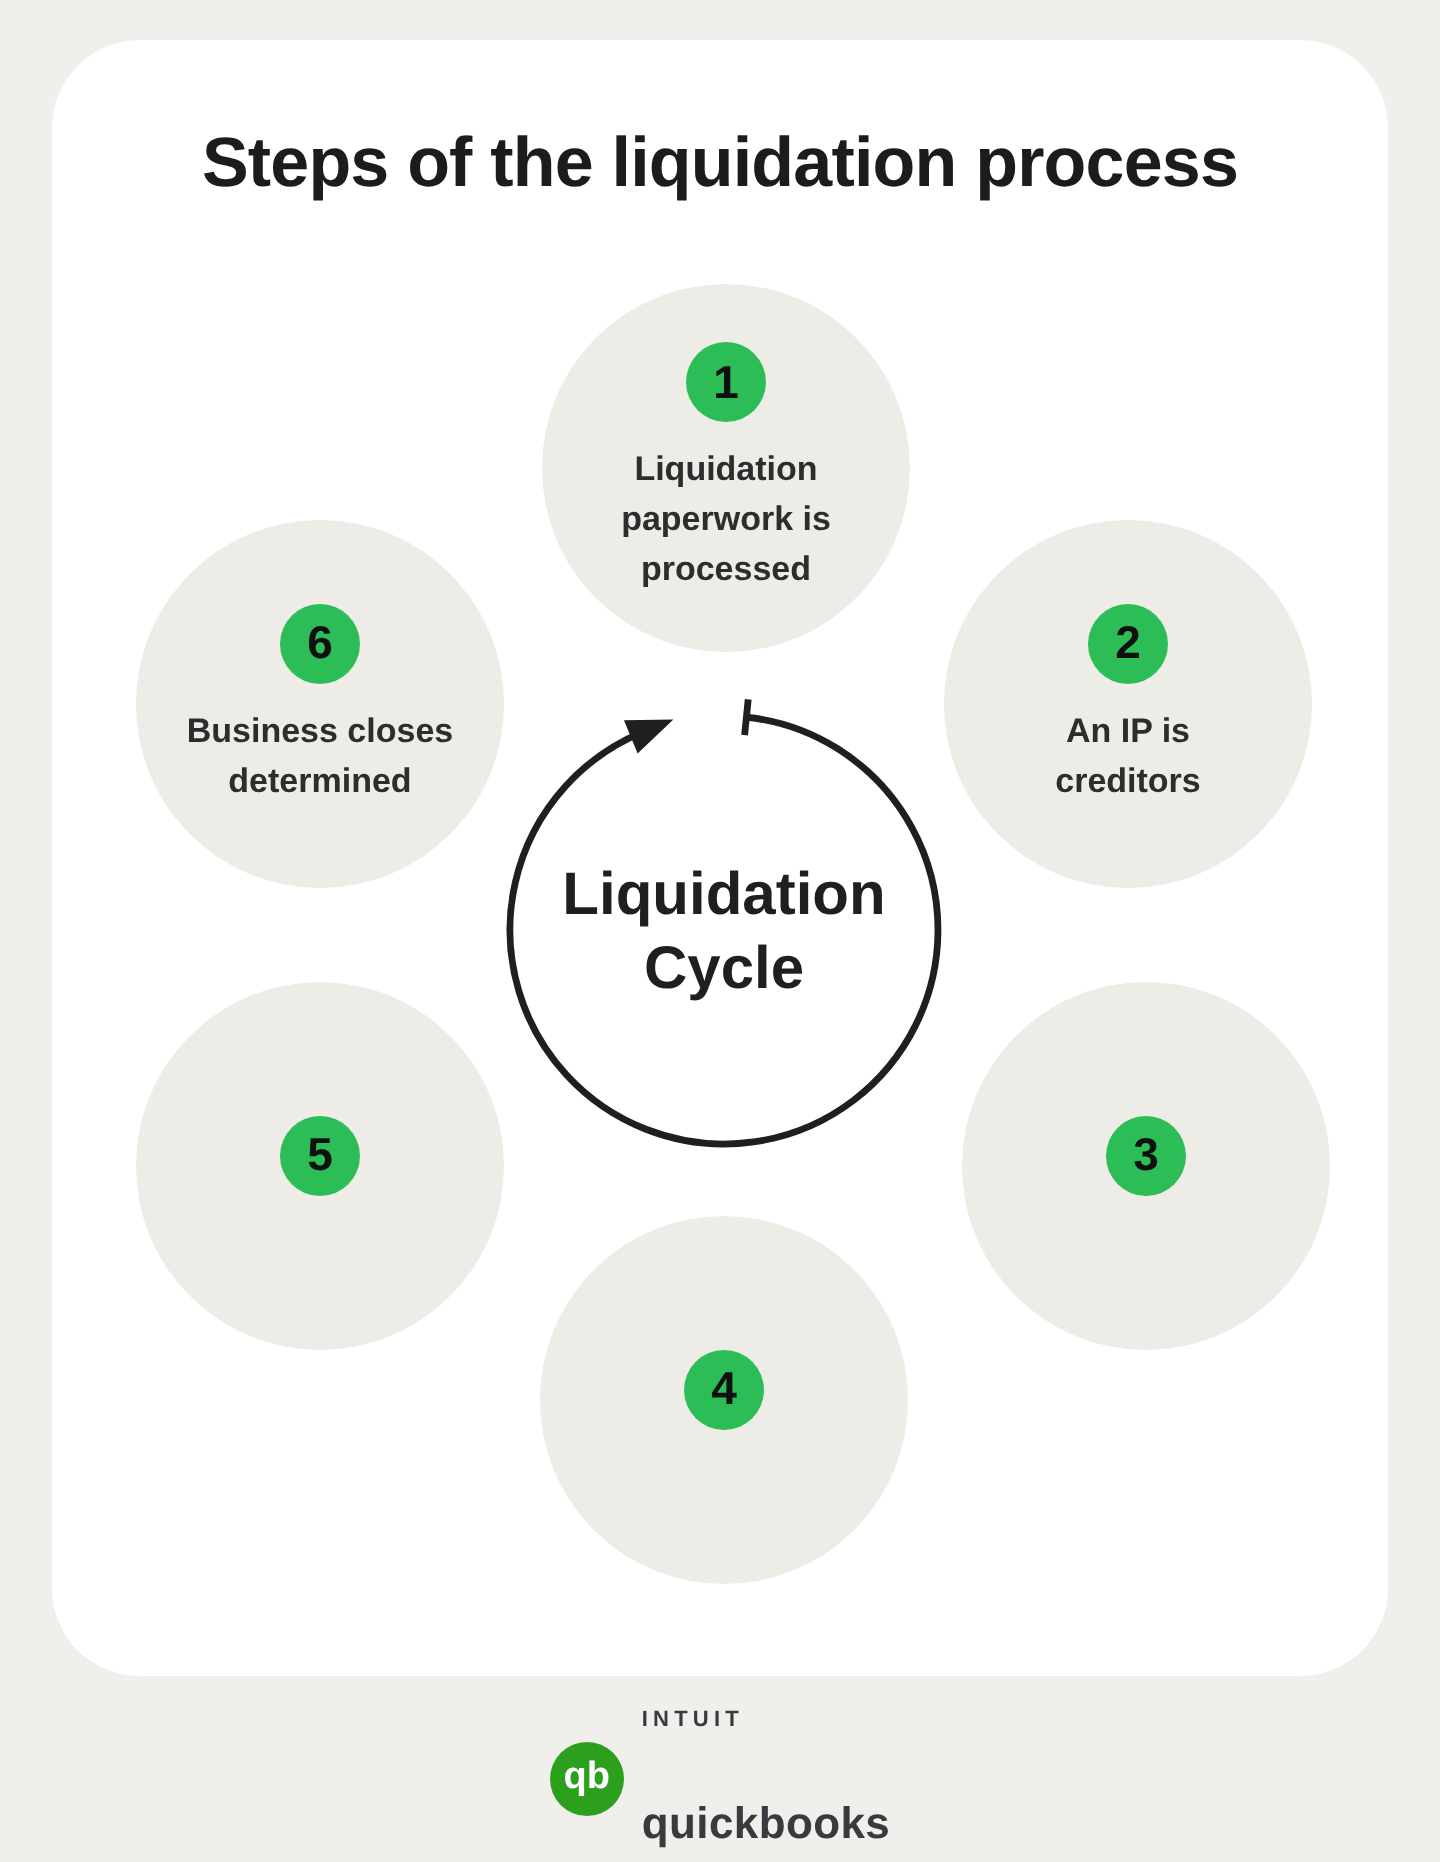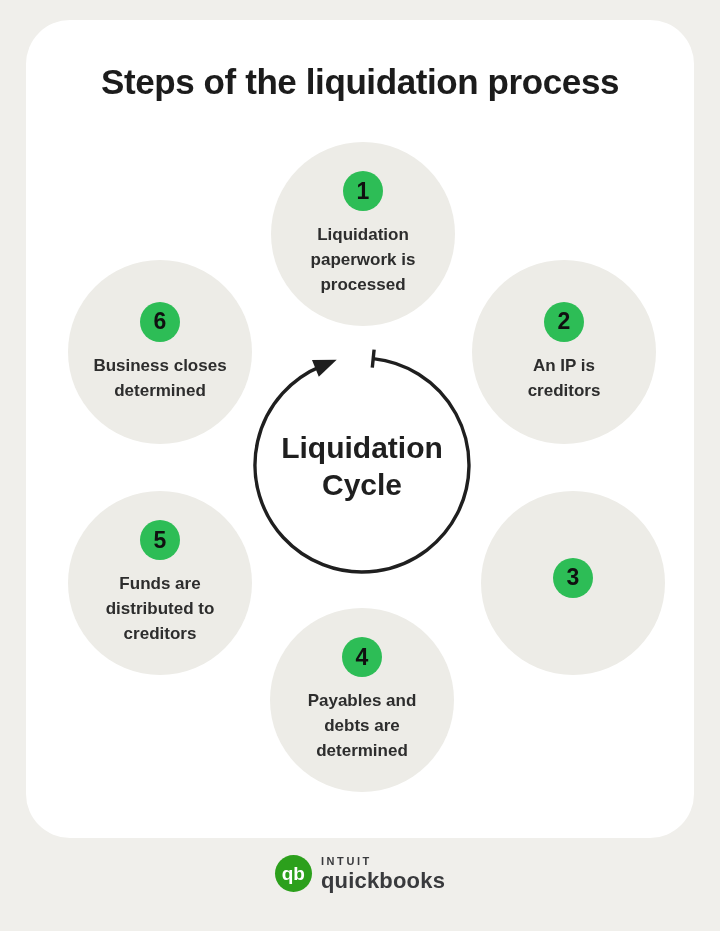--- a/index.html
+++ b/index.html
@@ -103,20 +103,21 @@
     letter-spacing: 2.6px;
     color: #393a3d;
     text-transform: uppercase;
     margin-bottom: 3px;
   }
   .brand-bottom {
     font-size: 22px;
     font-weight: 700;
     letter-spacing: 0.2px;
     color: #393a3d;
+    margin-top: 32px;
   }
 </style>
 </head>
 <body>
 
 <div class="card"></div>
 
 <div class="title">Steps of the liquidation process</div>
 
 <div class="circle step-1">
@@ -131,30 +132,24 @@
   <div class="label">An IP is
 creditors</div>
 </div>
 
 <div class="circle step-3">
   <div class="badge">3</div>
 </div>
 
 <div class="circle step-4">
   <div class="badge">4</div>
-  <div class="label">Payables and
-debts are
-determined</div>
 </div>
 
 <div class="circle step-5">
   <div class="badge">5</div>
-  <div class="label">Funds are
-distributed to
-creditors</div>
 </div>
 
 <div class="circle step-6">
   <div class="badge">6</div>
   <div class="label">Business closes
 determined</div>
 </div>
 
 <svg class="cycle-svg" width="236" height="256" viewBox="0 0 236 256" aria-hidden="true">
   <path d="M 128.2 20.6 A 107 107 0 1 1 76.9 27.8" fill="none" stroke="#1f1f1f" stroke-width="3.4"></path>

